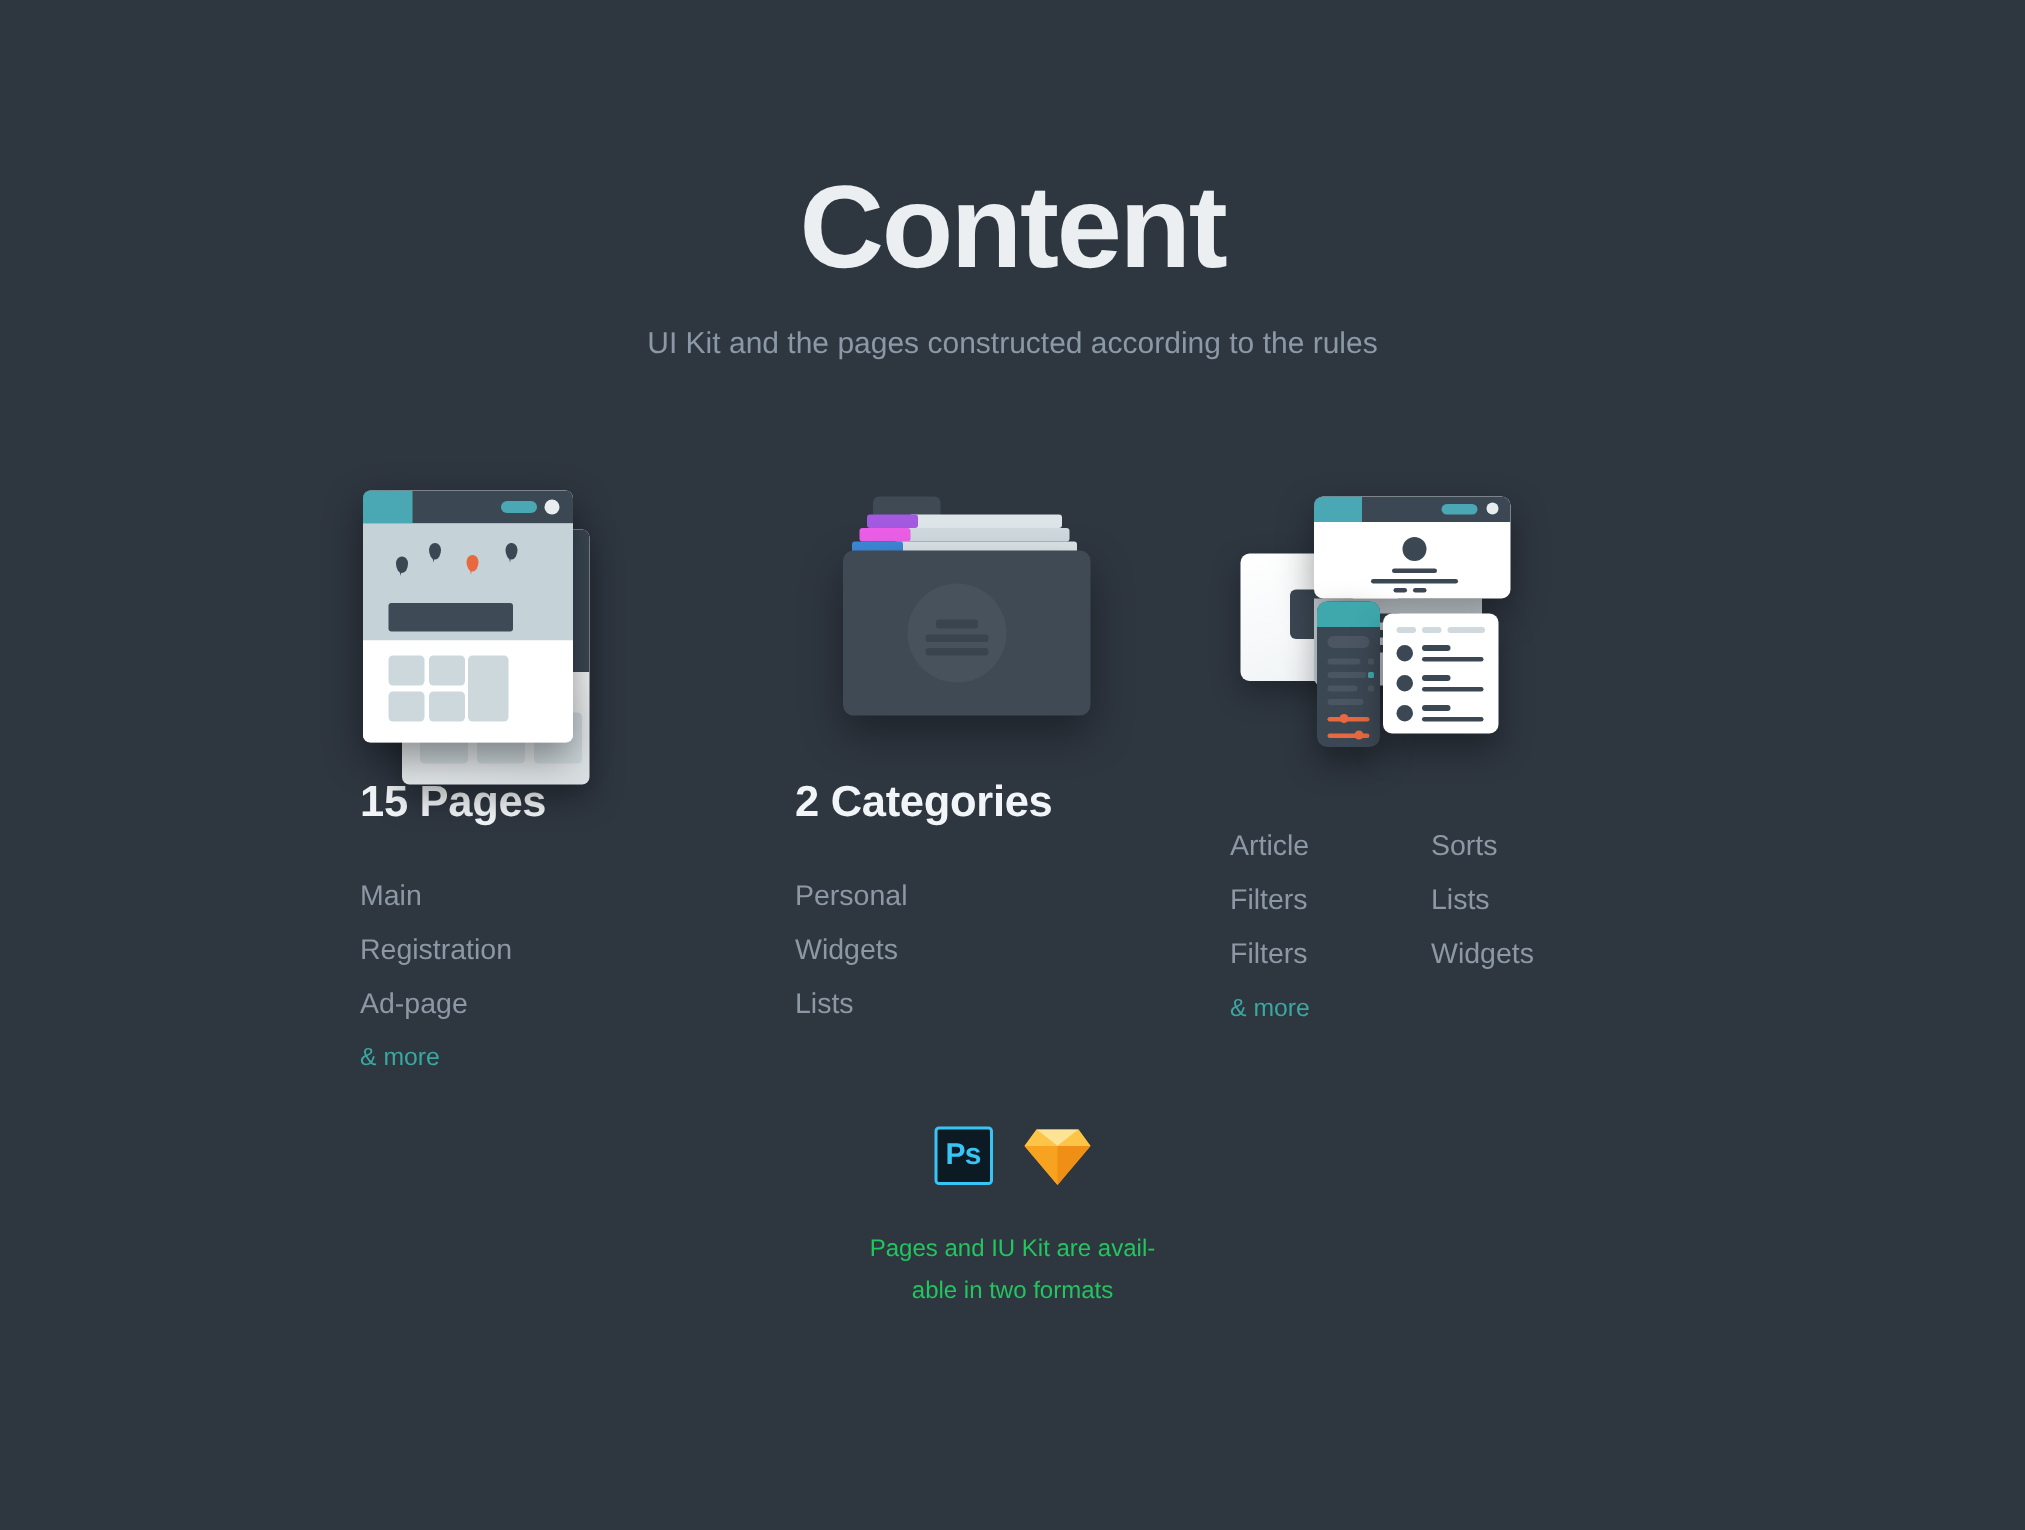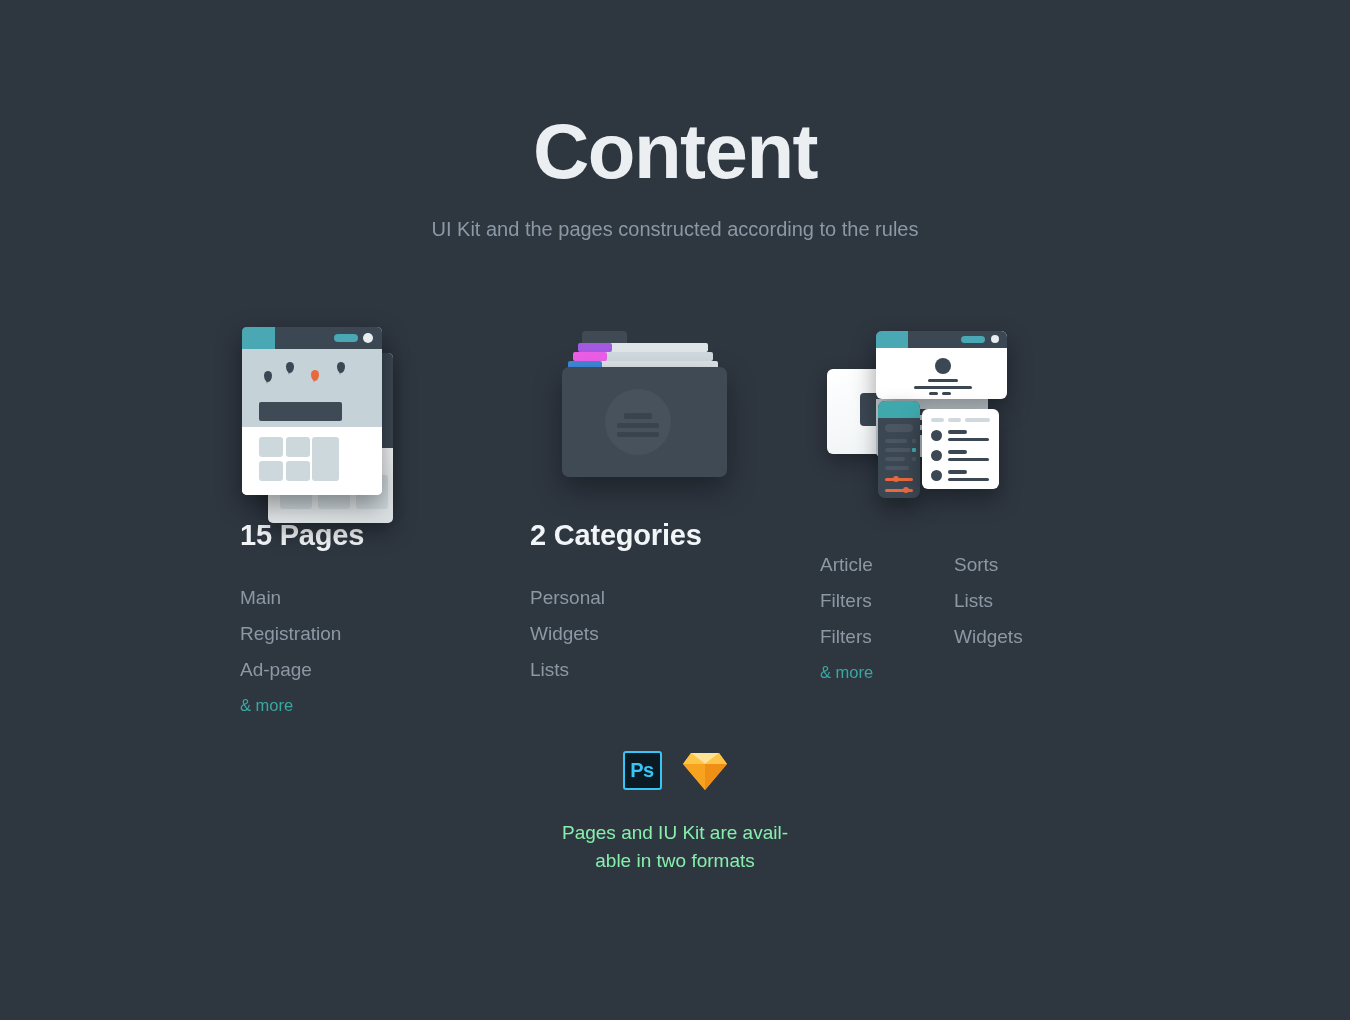--- a/index.html
+++ b/index.html
@@ -217,22 +217,22 @@
     border:2.5px solid #36c5f5; border-radius:3px;
     display:flex; align-items:center; justify-content:center;
     font-size:20px; font-weight:bold; color:#36c5f5;
     font-family:"Liberation Sans", sans-serif; letter-spacing:-0.5px;
   }
 
   .sketch-icon { width:46px; height:42px; }
 
   .footer-note {
     margin-top:28px;
-    font-size:19px;
-    color:#86efac;
+    font-size:16px;
+    color:#22c55e;
     line-height:28px;
   }
 </style>
 </head>
 <body>
 
 <div class="header">
   <div class="page-title">Content</div>
   <div class="page-subtitle">UI Kit and the pages constructed according to the rules</div>
 </div>

